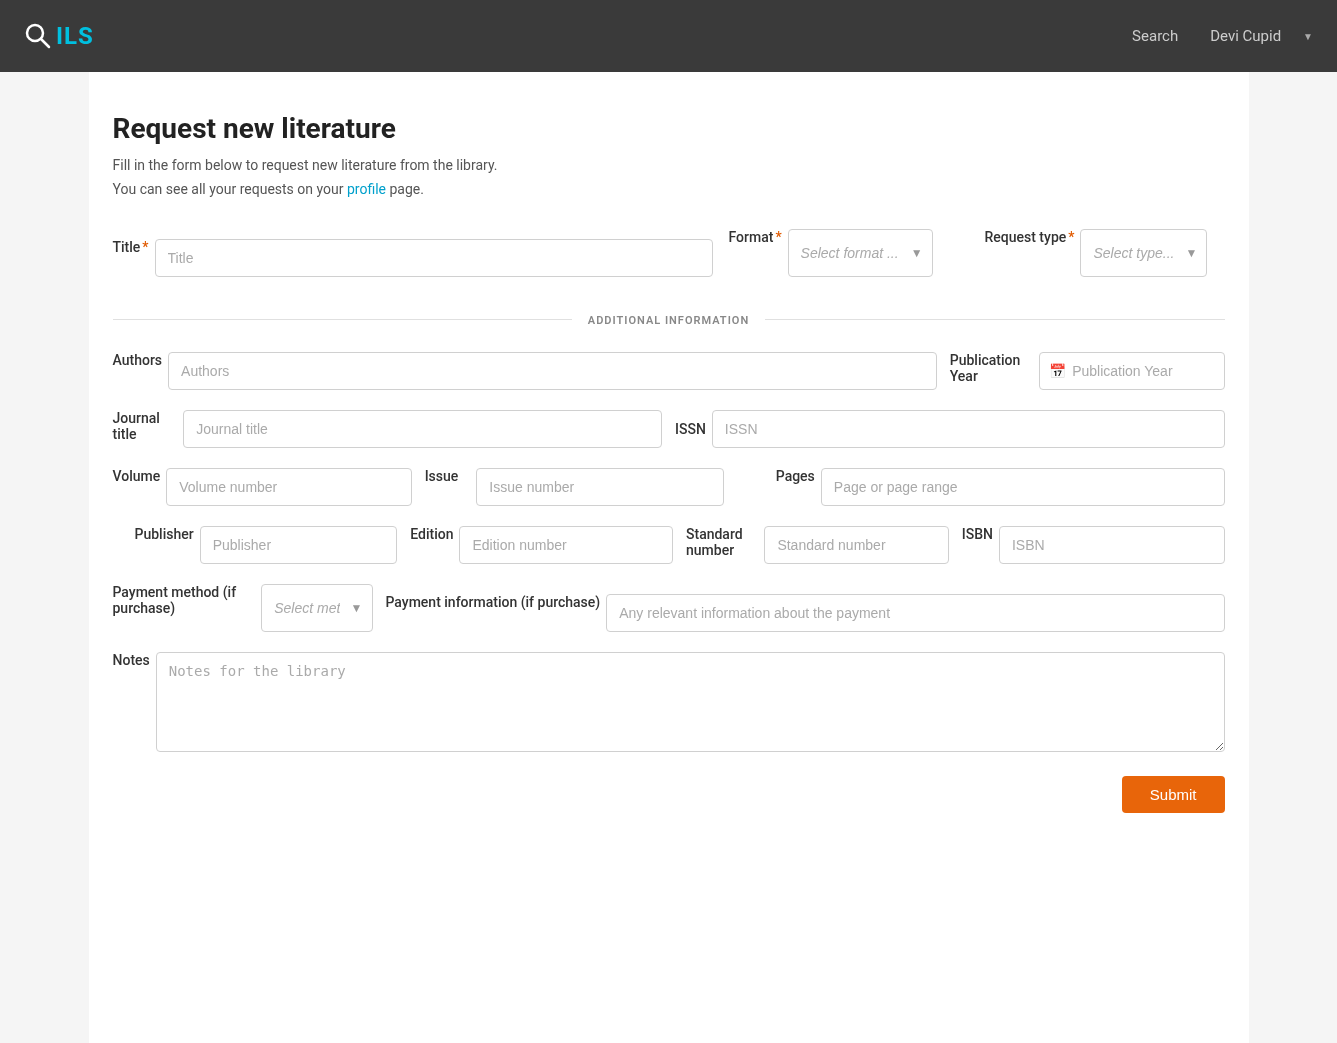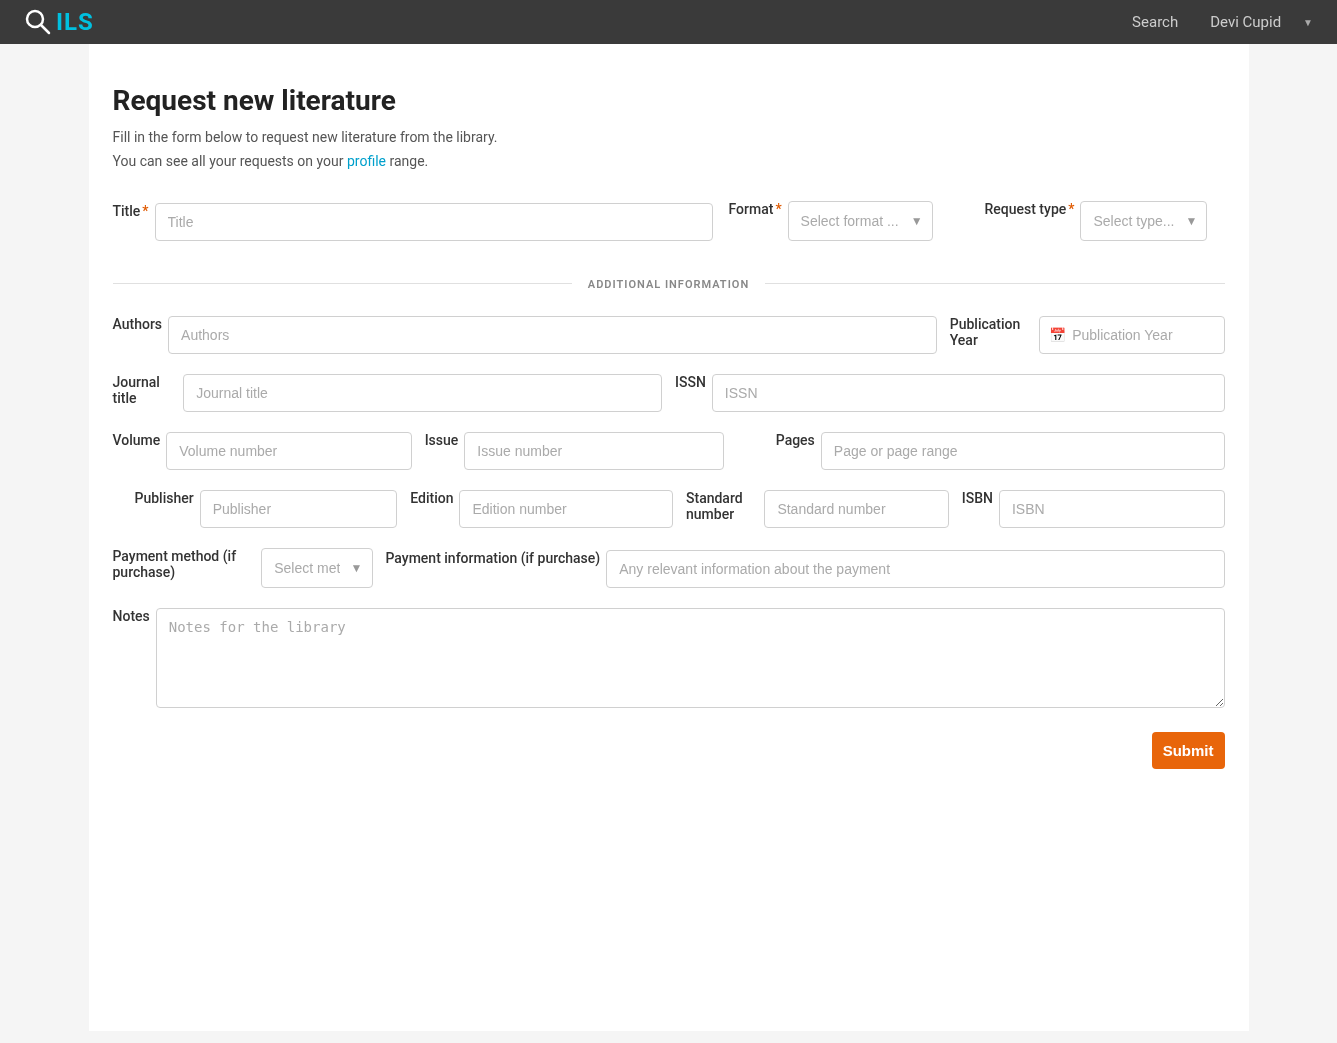--- a/index.html
+++ b/index.html
@@ -1,21 +1,21 @@
 <!DOCTYPE html>
 <html><head>
   <meta charset="utf-8">
   <style>
     * { box-sizing: border-box; margin: 0; padding: 0; }
     body { font-family: -apple-system, BlinkMacSystemFont, 'Segoe UI', Roboto, sans-serif; background: #f5f5f5; color: #333; }
 
     
     .navbar {
       background: #3a3a3a;
-      height: 44px;
+      height: 72px;
       display: flex;
       align-items: center;
       padding: 0 24px;
       justify-content: space-between;
     }
     .navbar-brand {
       display: flex;
       align-items: center;
       gap: 4px;
     }
@@ -127,23 +127,24 @@
     .select-wrapper select {
       appearance: none;
       -webkit-appearance: none;
       border: 1px solid #d0d0d0;
       border-radius: 4px;
       padding: 8px 32px 8px 12px;
       font-size: 14px;
       color: #aaa;
       background: #fff;
       outline: none;
-      height: 40px;
+      height: 48px;
       width: 100%;
       cursor: pointer;
+      font-style: italic;
     }
     .select-chevron {
       position: absolute;
       right: 10px;
       top: 50%;
       transform: translateY(-50%);
       pointer-events: none;
       color: #999;
       font-size: 12px;
     }
@@ -203,23 +204,23 @@
     .submit-row {
       display: flex;
       justify-content: flex-end;
       margin-top: 24px;
     }
     .btn-submit {
       background: #e8650a;
       color: #fff;
       border: none;
       border-radius: 4px;
-      padding: 10px 11px;
+      padding: 10px 28px;
       font-size: 15px;
-      font-weight: 700;
+      font-weight: 400;
       cursor: pointer;
     }
 
     
     .notes-textarea {
       width: 100%;
       height: 100px;
       border: 1px solid #d0d0d0;
       border-radius: 4px;
       padding: 10px 12px;
@@ -256,21 +257,21 @@
       <span class="navbar-user-chevron">▼</span>
     </div>
   </div>
 </nav>
 
 <div class="main-content">
 
   <h1 class="page-title">Request new literature</h1>
   <p class="page-subtitle">Fill in the form below to request new literature from the library.</p>
   <p class="page-profile-link">
-    <span>You can see all your requests on your </span><a href="#">profile</a><span> range.</span>
+    <span>You can see all your requests on your </span><a href="#">profile</a><span> page.</span>
   </p>
 
   <div class="title-row">
     <div class="form-group" style="flex: 3;">
       <label>
         <span>Title</span><span class="required-star">*</span>
       </label>
       <input class="form-control w-full" type="text" placeholder="Title" style="">
     </div>
     <div class="form-group" style="flex: 1.2;">
@@ -318,34 +319,34 @@
         <input class="form-control" type="text" style="width: 100%;" placeholder="Publication Year">
       </div>
     </div>
   </div>
 
   <div class="form-row">
     <div class="form-group" style="flex: 1;">
       <label>Journal title</label>
       <input class="form-control" type="text" style="width: 100%;" placeholder="Journal title">
     </div>
-    <div class="form-group" style="flex: 1;">
+    <div class="form-group" style="flex: 1; align-items: center;">
       <label>ISSN</label>
       <input class="form-control" type="text" style="width: 100%;" placeholder="ISSN">
     </div>
   </div>
 
   <div class="form-row">
     <div class="form-group" style="flex: 1;">
       <label>Volume</label>
       <input class="form-control" type="text" style="width: 100%;" placeholder="Volume number">
     </div>
     <div class="form-group" style="flex: 1;">
       <label>Issue</label>
-      <input class="form-control" type="text" style="width: 100%;" placeholder="Issue number">
+      <input class="form-control" type="text" style="width: 100%; margin-left: 12px;" placeholder="Issue number">
     </div>
     <div class="form-group" style="flex: 1.5; margin-left: 39px;">
       <label>Pages</label>
       <input class="form-control" type="text" style="width: 100%;" placeholder="Page or page range">
     </div>
   </div>
 
   <div class="form-row">
     <div class="form-group" style="flex: 1; margin-left: 22px;">
       <label>Publisher</label>

